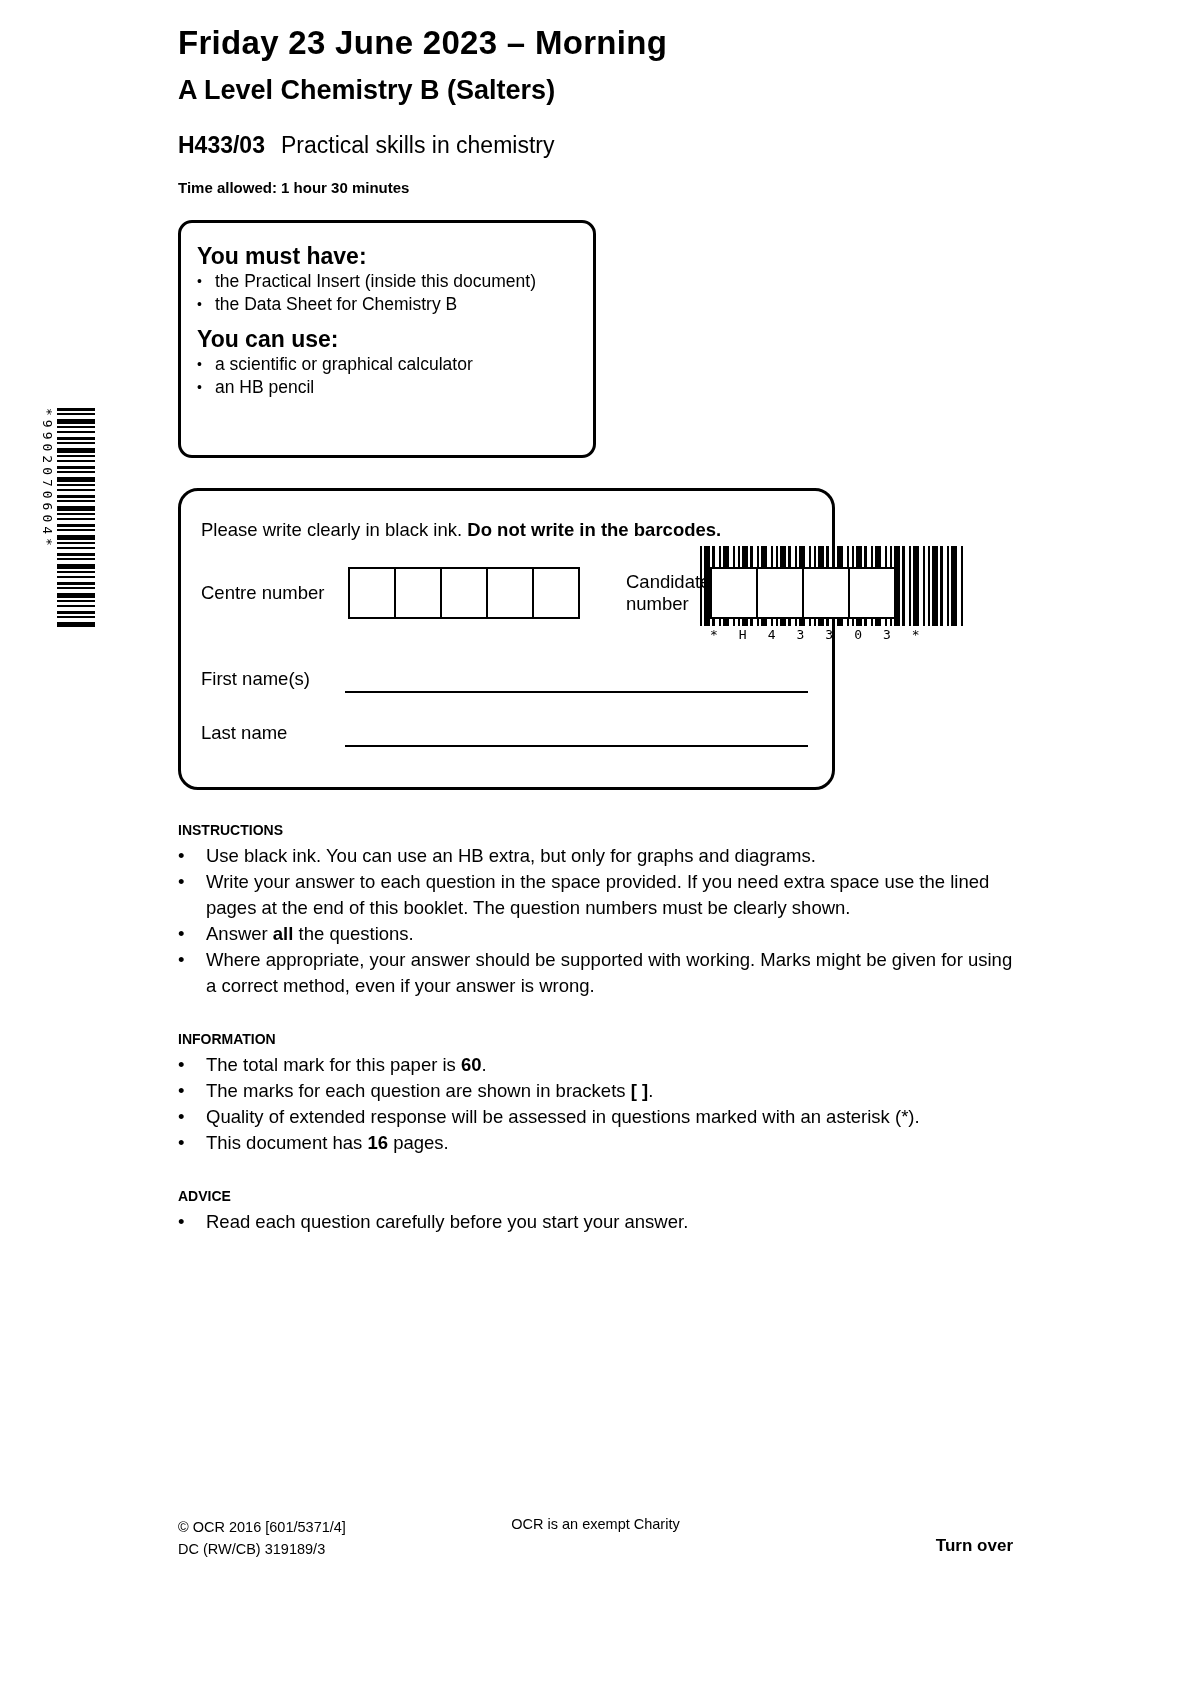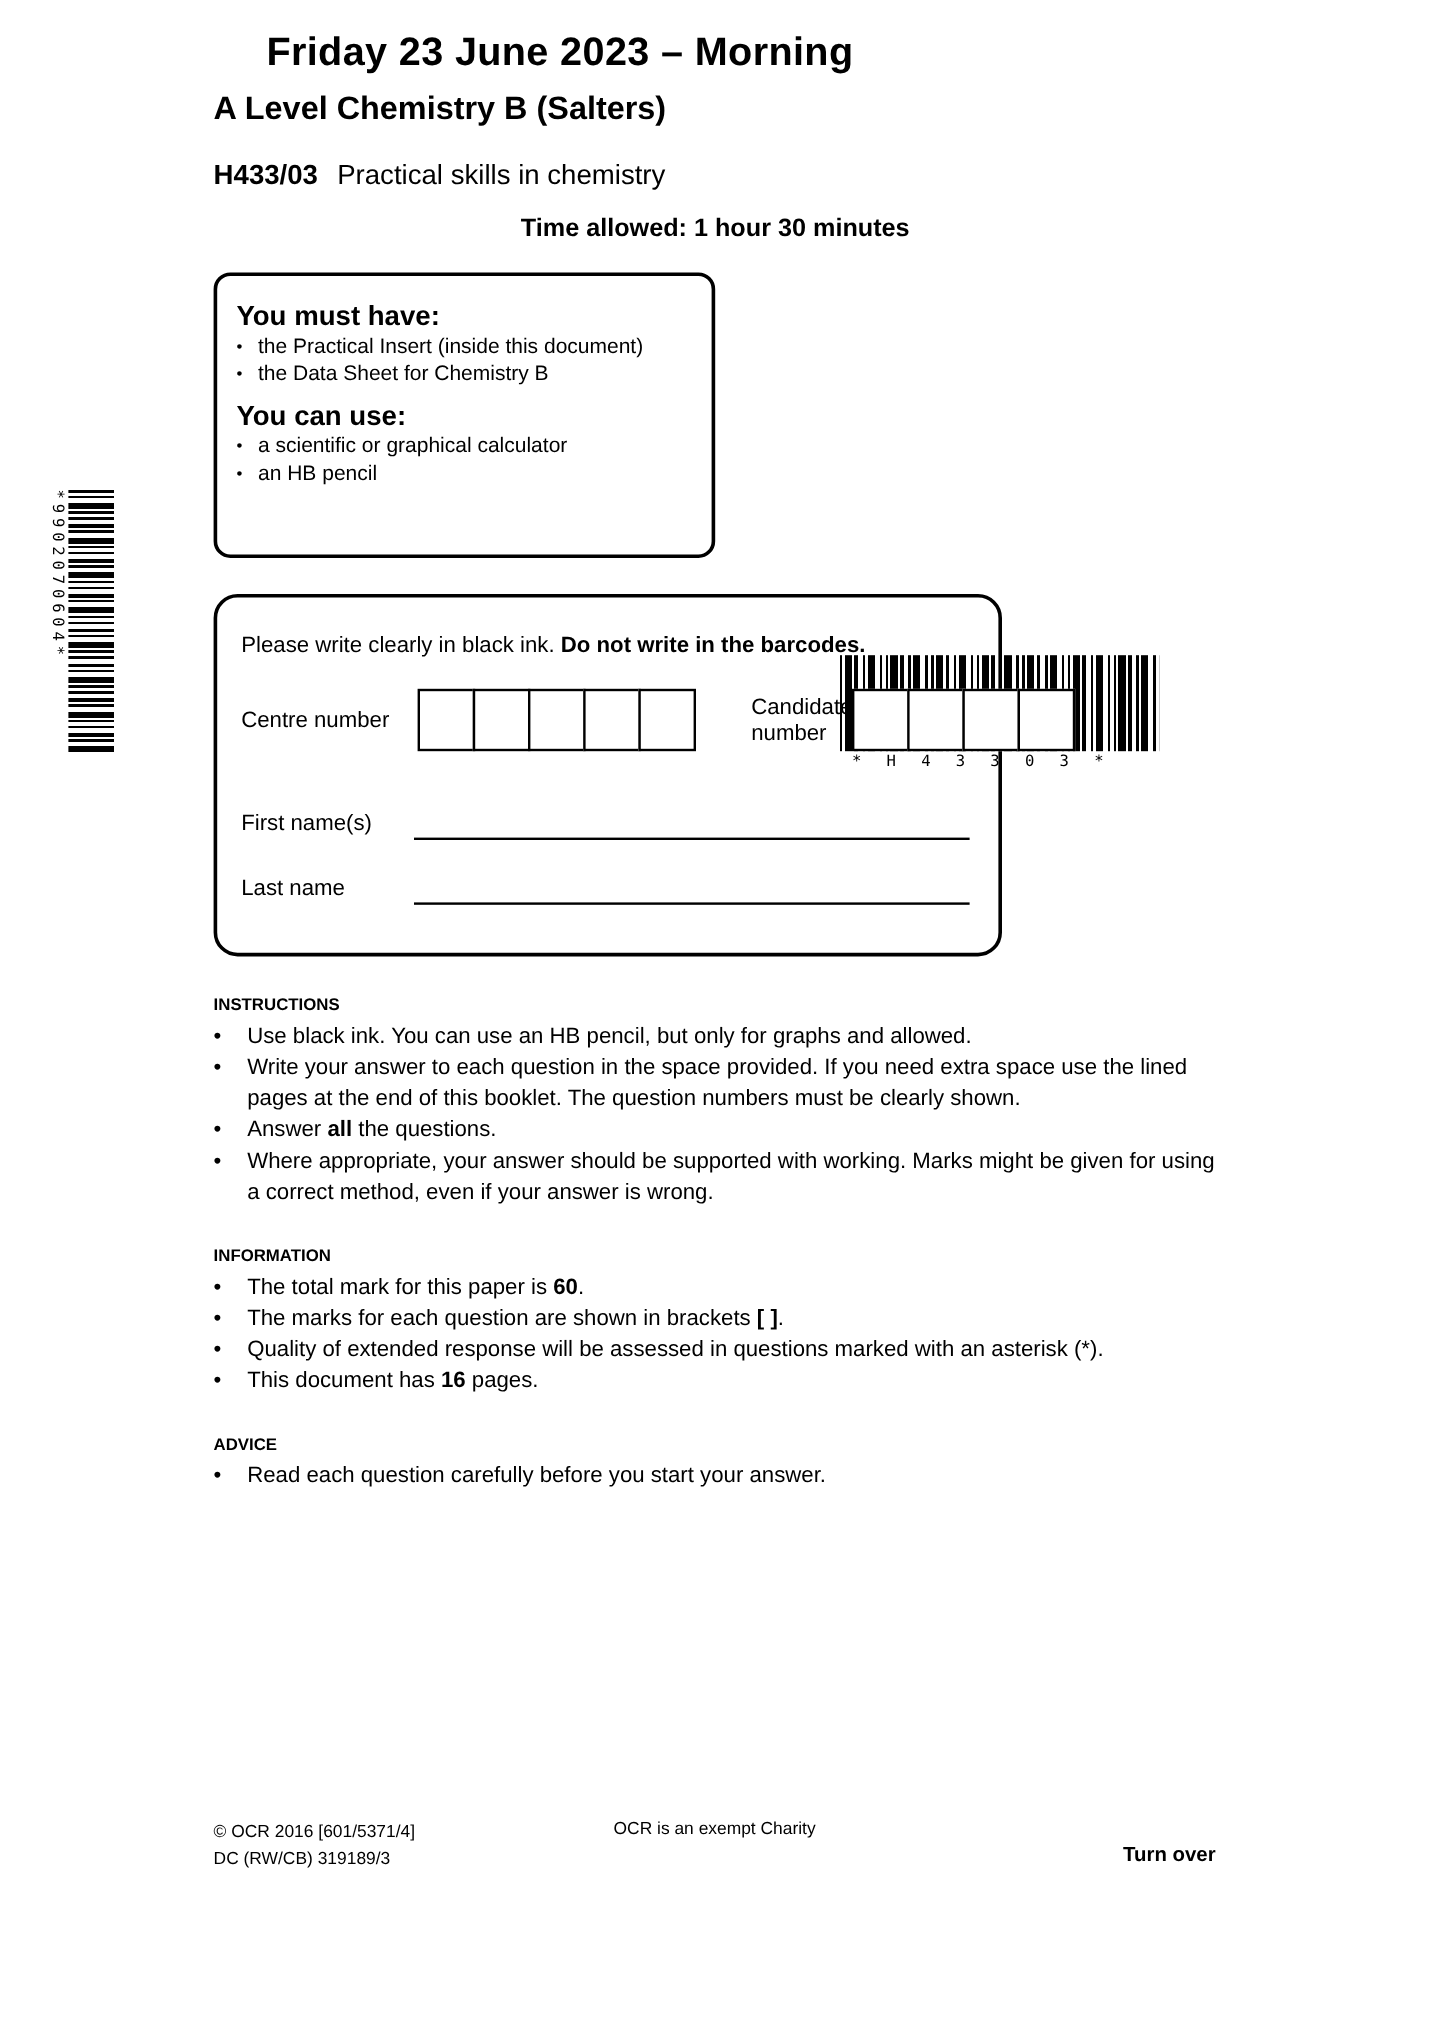--- a/index.html
+++ b/index.html
@@ -18,25 +18,25 @@
   }
   @supports (-webkit-background-clip: text) {
     .ocr-text {
       background:linear-gradient(180deg,#58585c 0%,#1c1c1e 45%,#3f3f44 75%,#606066 100%);
       -webkit-background-clip:text; background-clip:text; -webkit-text-fill-color:transparent;
     }
   }
   .ocr-sub { font-size:20px; margin-top:3px; letter-spacing:0.2px; }
 
   
-  .date-title { margin-top:24px; font-size:33px; font-weight:bold; letter-spacing:0.3px;margin-left:44px; }
+  .date-title { margin-top:24px; font-size:33px; font-weight:bold; letter-spacing:0.3px; }
   .qual-title { margin-top:13px; font-size:27px; font-weight:bold; }
   .paper-line { margin-top:26px; font-size:23px; }
   .paper-code { font-weight:bold; margin-right:16px; }
-  .time-line  { margin-top:20px; font-size:21px; font-weight:bold;text-align:center; }
+  .time-line  { margin-top:20px; font-size:15px; font-weight:bold; }
 
   
   .materials-box {
     margin-top:24px; width:418px; box-sizing:border-box;
     border:3px solid #000; border-radius:14px; padding:10px 16px 56px 16px;
   }
   .box-label { font-weight:bold; font-size:23px; margin-top:10px; }
   .materials-box .bullet-item { font-size:17.5px; line-height:23px; }
   .materials-box .bullet { flex:0 0 18px; font-size:14px; }
 
@@ -186,21 +186,21 @@
         <span class="name-label">Last name</span>
         <span class="name-line"></span>
       </div>
     </div>
 
     <div class="section">
       <div class="section-heading">INSTRUCTIONS</div>
       <div>
           <div class="bullet-item">
             <span class="bullet">•</span>
-            <span class="bullet-text"><span>Use black ink. You can use an HB pencil, but only for graphs and allowed.</span></span>
+            <span class="bullet-text"><span>Use black ink. You can use an HB extra, but only for graphs and diagrams.</span></span>
           </div>
           <div class="bullet-item">
             <span class="bullet">•</span>
             <span class="bullet-text"><span>Write your answer to each question in the space provided. If you need extra space use the lined pages at the end of this booklet. The question numbers must be clearly shown.</span></span>
           </div>
           <div class="bullet-item">
             <span class="bullet">•</span>
             <span class="bullet-text"><span>Answer </span><span class="bold">all</span><span> the questions.</span></span>
           </div>
           <div class="bullet-item">

